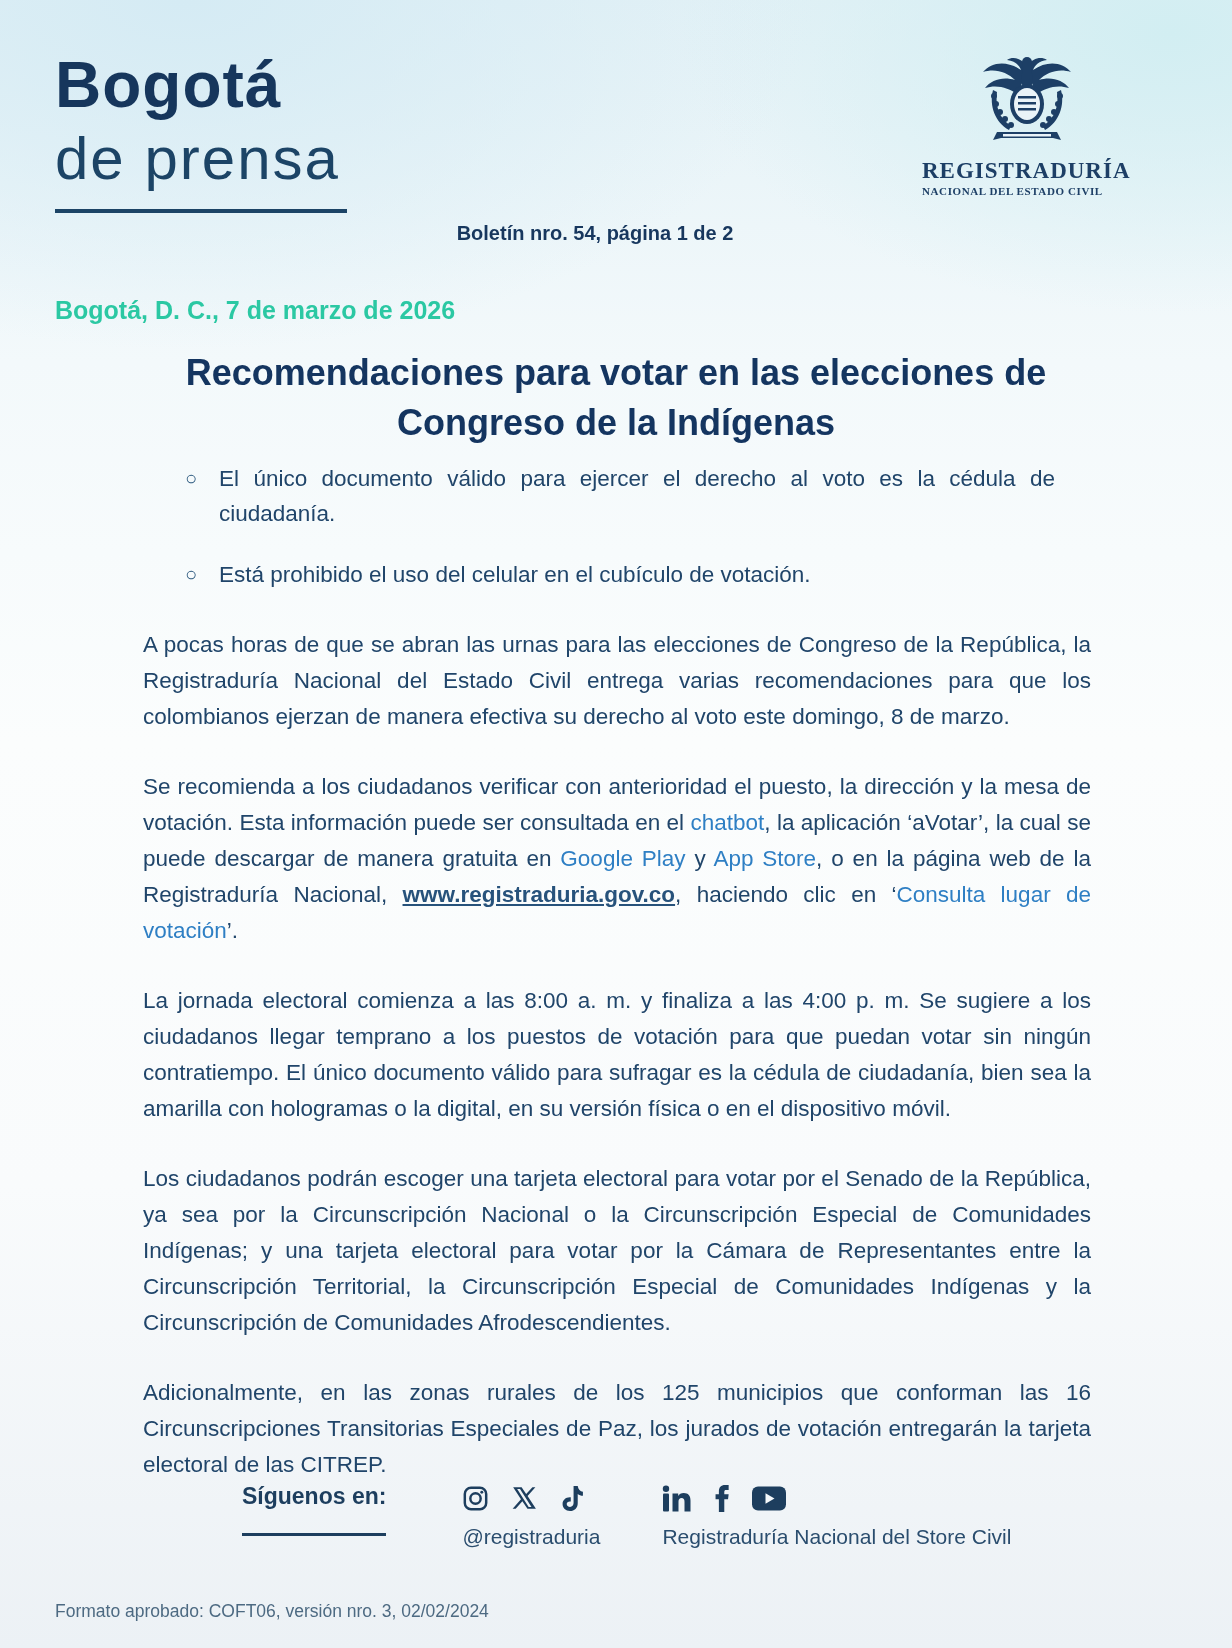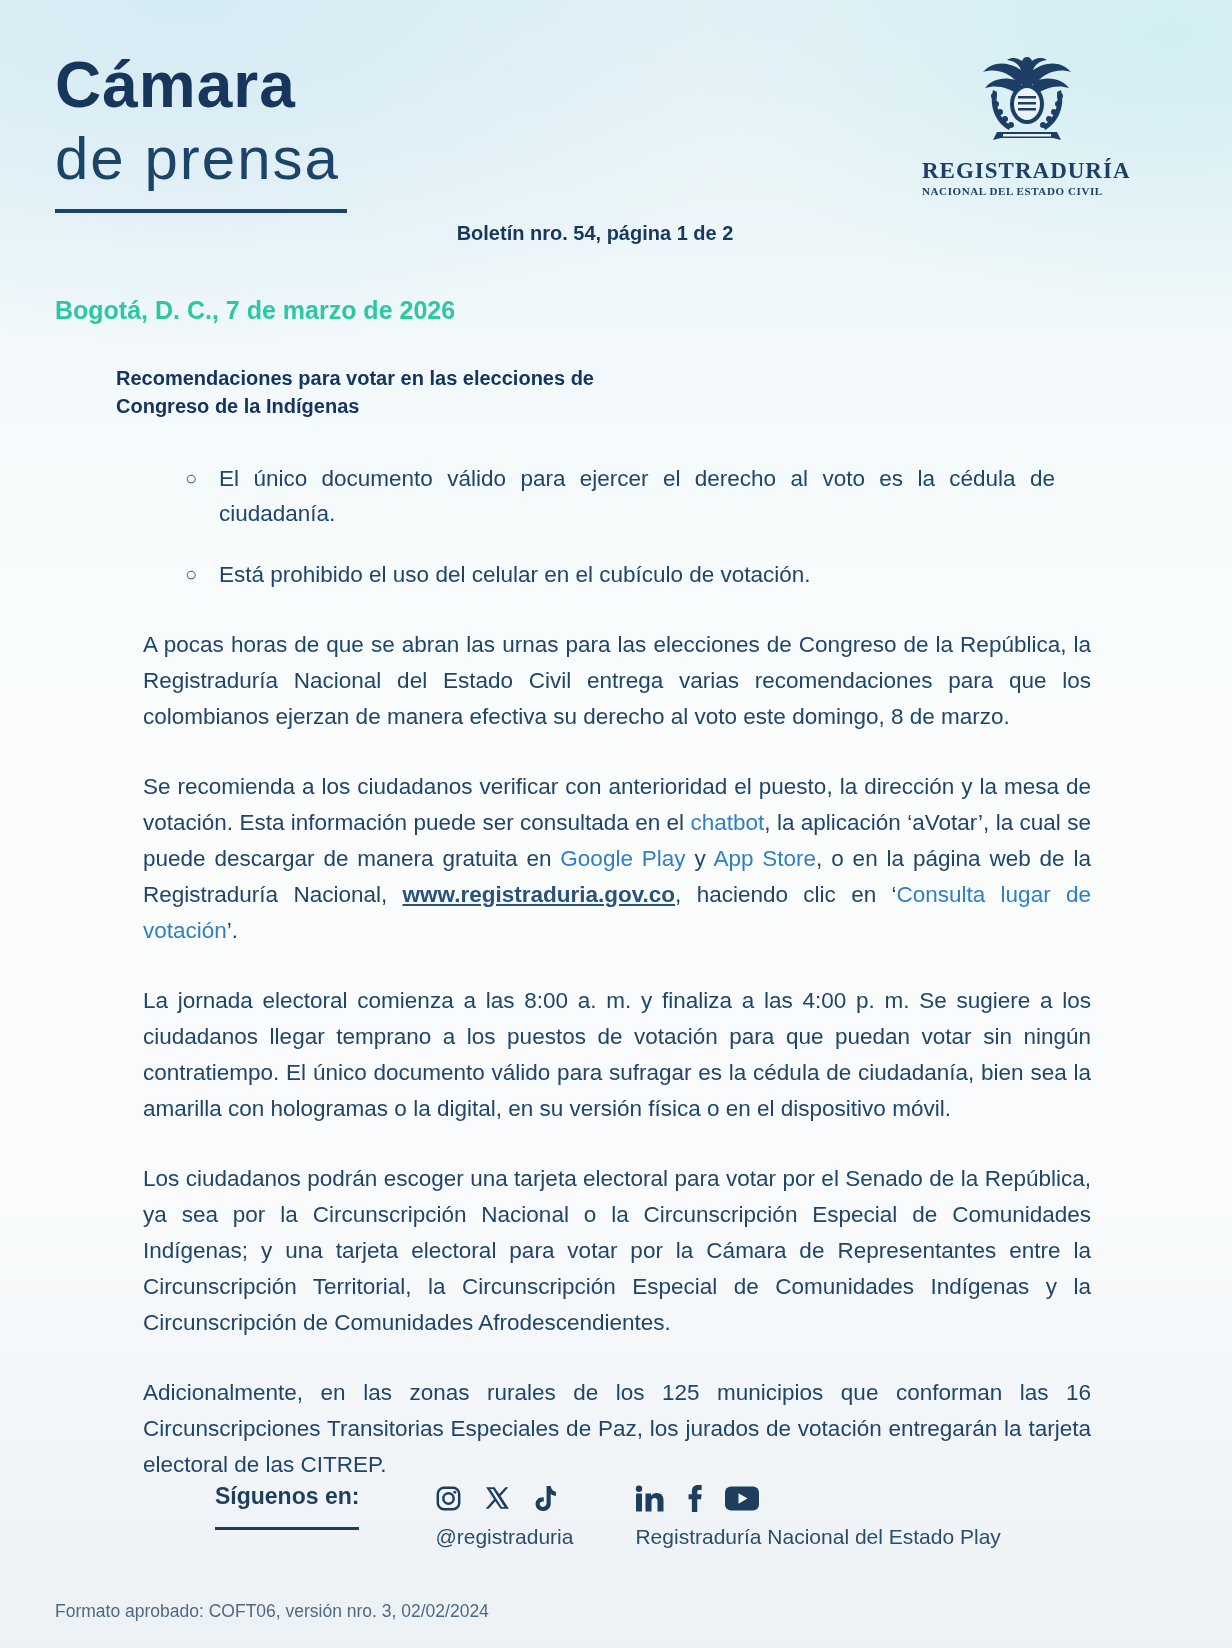--- a/index.html
+++ b/index.html
@@ -43,22 +43,22 @@
   
   .bulletin-ref {
     position: absolute; top: 222px; left: 0; width: 1190px; text-align: center;
     font-size: 20px; font-weight: 700; color: #17375e;
   }
   .dateline {
     position: absolute; top: 296px; left: 55px;
     font-size: 25px; font-weight: 700; color: #2bc8a3;
   }
   .doc-title {
-    position: absolute; top: 364px; left: 116px; width: 1000px; 
-    font-size: 20px; font-weight: 700; color: #143560; line-height: 1.4;
+    position: absolute; top: 348px; left: 116px; width: 1000px; text-align: center;
+    font-size: 36px; font-weight: 700; color: #143560; line-height: 1.4;
   }
   
   .content { position: absolute; top: 462px; left: 143px; width: 948px; }
   .bullets { list-style: none; margin: 0 0 10px 42px; width: 870px; }
   .bullets li {
     position: relative; padding-left: 34px; margin-bottom: 26px;
     font-size: 22.5px; line-height: 1.55; text-align: justify; color: #20456a;
   }
   .bullets li .marker {
     position: absolute; left: 0; top: 1px; font-size: 20px; color: #2a577d;
@@ -67,39 +67,39 @@
     font-size: 22.5px; line-height: 1.6; text-align: justify; color: #20456a;
     margin-top: 34px;
   }
   .para a { cursor: pointer; }
   .link { color: #2e7fc4; }
   .link-dark { color: #27527b; text-decoration: underline; font-weight: bold; }
   
   .follow-row { position: absolute; top: 1483px; left: 215px; display: flex; align-items: flex-start; }
   .follow-label {
     font-size: 23px; font-weight: 700; color: #1d3e5e;
-    border-bottom: 3px solid #1d3e5e; padding-bottom: 17px;
+    border-bottom: 3px solid #1d3e5e; padding-bottom: 23px; margin-left: 27px;
   }
   .social-group { margin-left: 76px; }
   .social-group.second { margin-left: 62px; text-align: left; }
   .icon-row { display: flex; align-items: center; gap: 22px; height: 30px; }
   .icon-row svg { display: block; }
   .social-caption { font-size: 21px; color: #2a4d6e; margin-top: 12px; }
   .format-note {
     position: absolute; left: 55px; bottom: 26px;
     font-size: 17.5px; color: #4d6a82;
   }
 </style>
 </head>
 <body>
 
 <div class="page">
 
   <div class="masthead">
-    <div class="line1">Cámara</div>
+    <div class="line1">Bogotá</div>
     <div class="line2">de prensa</div>
     <div class="rule"></div>
   </div>
 
   <div class="logo">
     <svg class="emblem" width="128" height="102" viewBox="0 0 128 102" fill="none">
       <g fill="#1d3f66">
 
         <path d="M64 14 C58 6 50 4 44 8 C52 9 56 13 58 18 C44 8 28 10 20 20 C32 16 44 20 52 28 C40 24 28 28 22 36 C34 32 46 36 54 42 L58 34 Z"></path>
         <path d="M64 14 C70 6 78 4 84 8 C76 9 72 13 70 18 C84 8 100 10 108 20 C96 16 84 20 76 28 C88 24 100 28 106 36 C94 32 82 36 74 42 L70 34 Z"></path>
@@ -192,19 +192,19 @@
           <path d="M10.5 8 L16.2 8 L16.2 10.4 C17.2 8.8 19 7.6 21.8 7.6 C26.2 7.6 28.5 10.3 28.5 15.2 L28.5 26 L22.5 26 L22.5 16.2 C22.5 13.9 21.5 12.6 19.6 12.6 C17.6 12.6 16.5 14 16.5 16.2 L16.5 26 L10.5 26 Z"></path>
         </svg>
         <svg width="16" height="27" viewBox="0 0 14 26" fill="#1d3e5e">
           <path d="M9.2 26 L4 26 L4 13.8 L0.8 13.8 L0.8 9 L4 9 L4 6.2 C4 2.3 5.9 0 10 0 L13.4 0 L13.4 4.8 L11 4.8 C9.6 4.8 9.2 5.4 9.2 6.8 L9.2 9 L13.4 9 L12.8 13.8 L9.2 13.8 Z"></path>
         </svg>
         <svg width="34" height="25" viewBox="0 0 34 24" fill="#1d3e5e">
           <rect x="0" y="0" width="34" height="24" rx="6"></rect>
           <path d="M13.5 6.8 L22.5 12 L13.5 17.2 Z" fill="#f5f9fb"></path>
         </svg>
       </div>
-      <div class="social-caption">Registraduría Nacional del Estado Play</div>
+      <div class="social-caption">Registraduría Nacional del Store Civil</div>
     </div>
   </div>
 
   <div class="format-note">Formato aprobado: COFT06, versión nro. 3, 02/02/2024</div>
 
 </div>
 
 </body></html>

